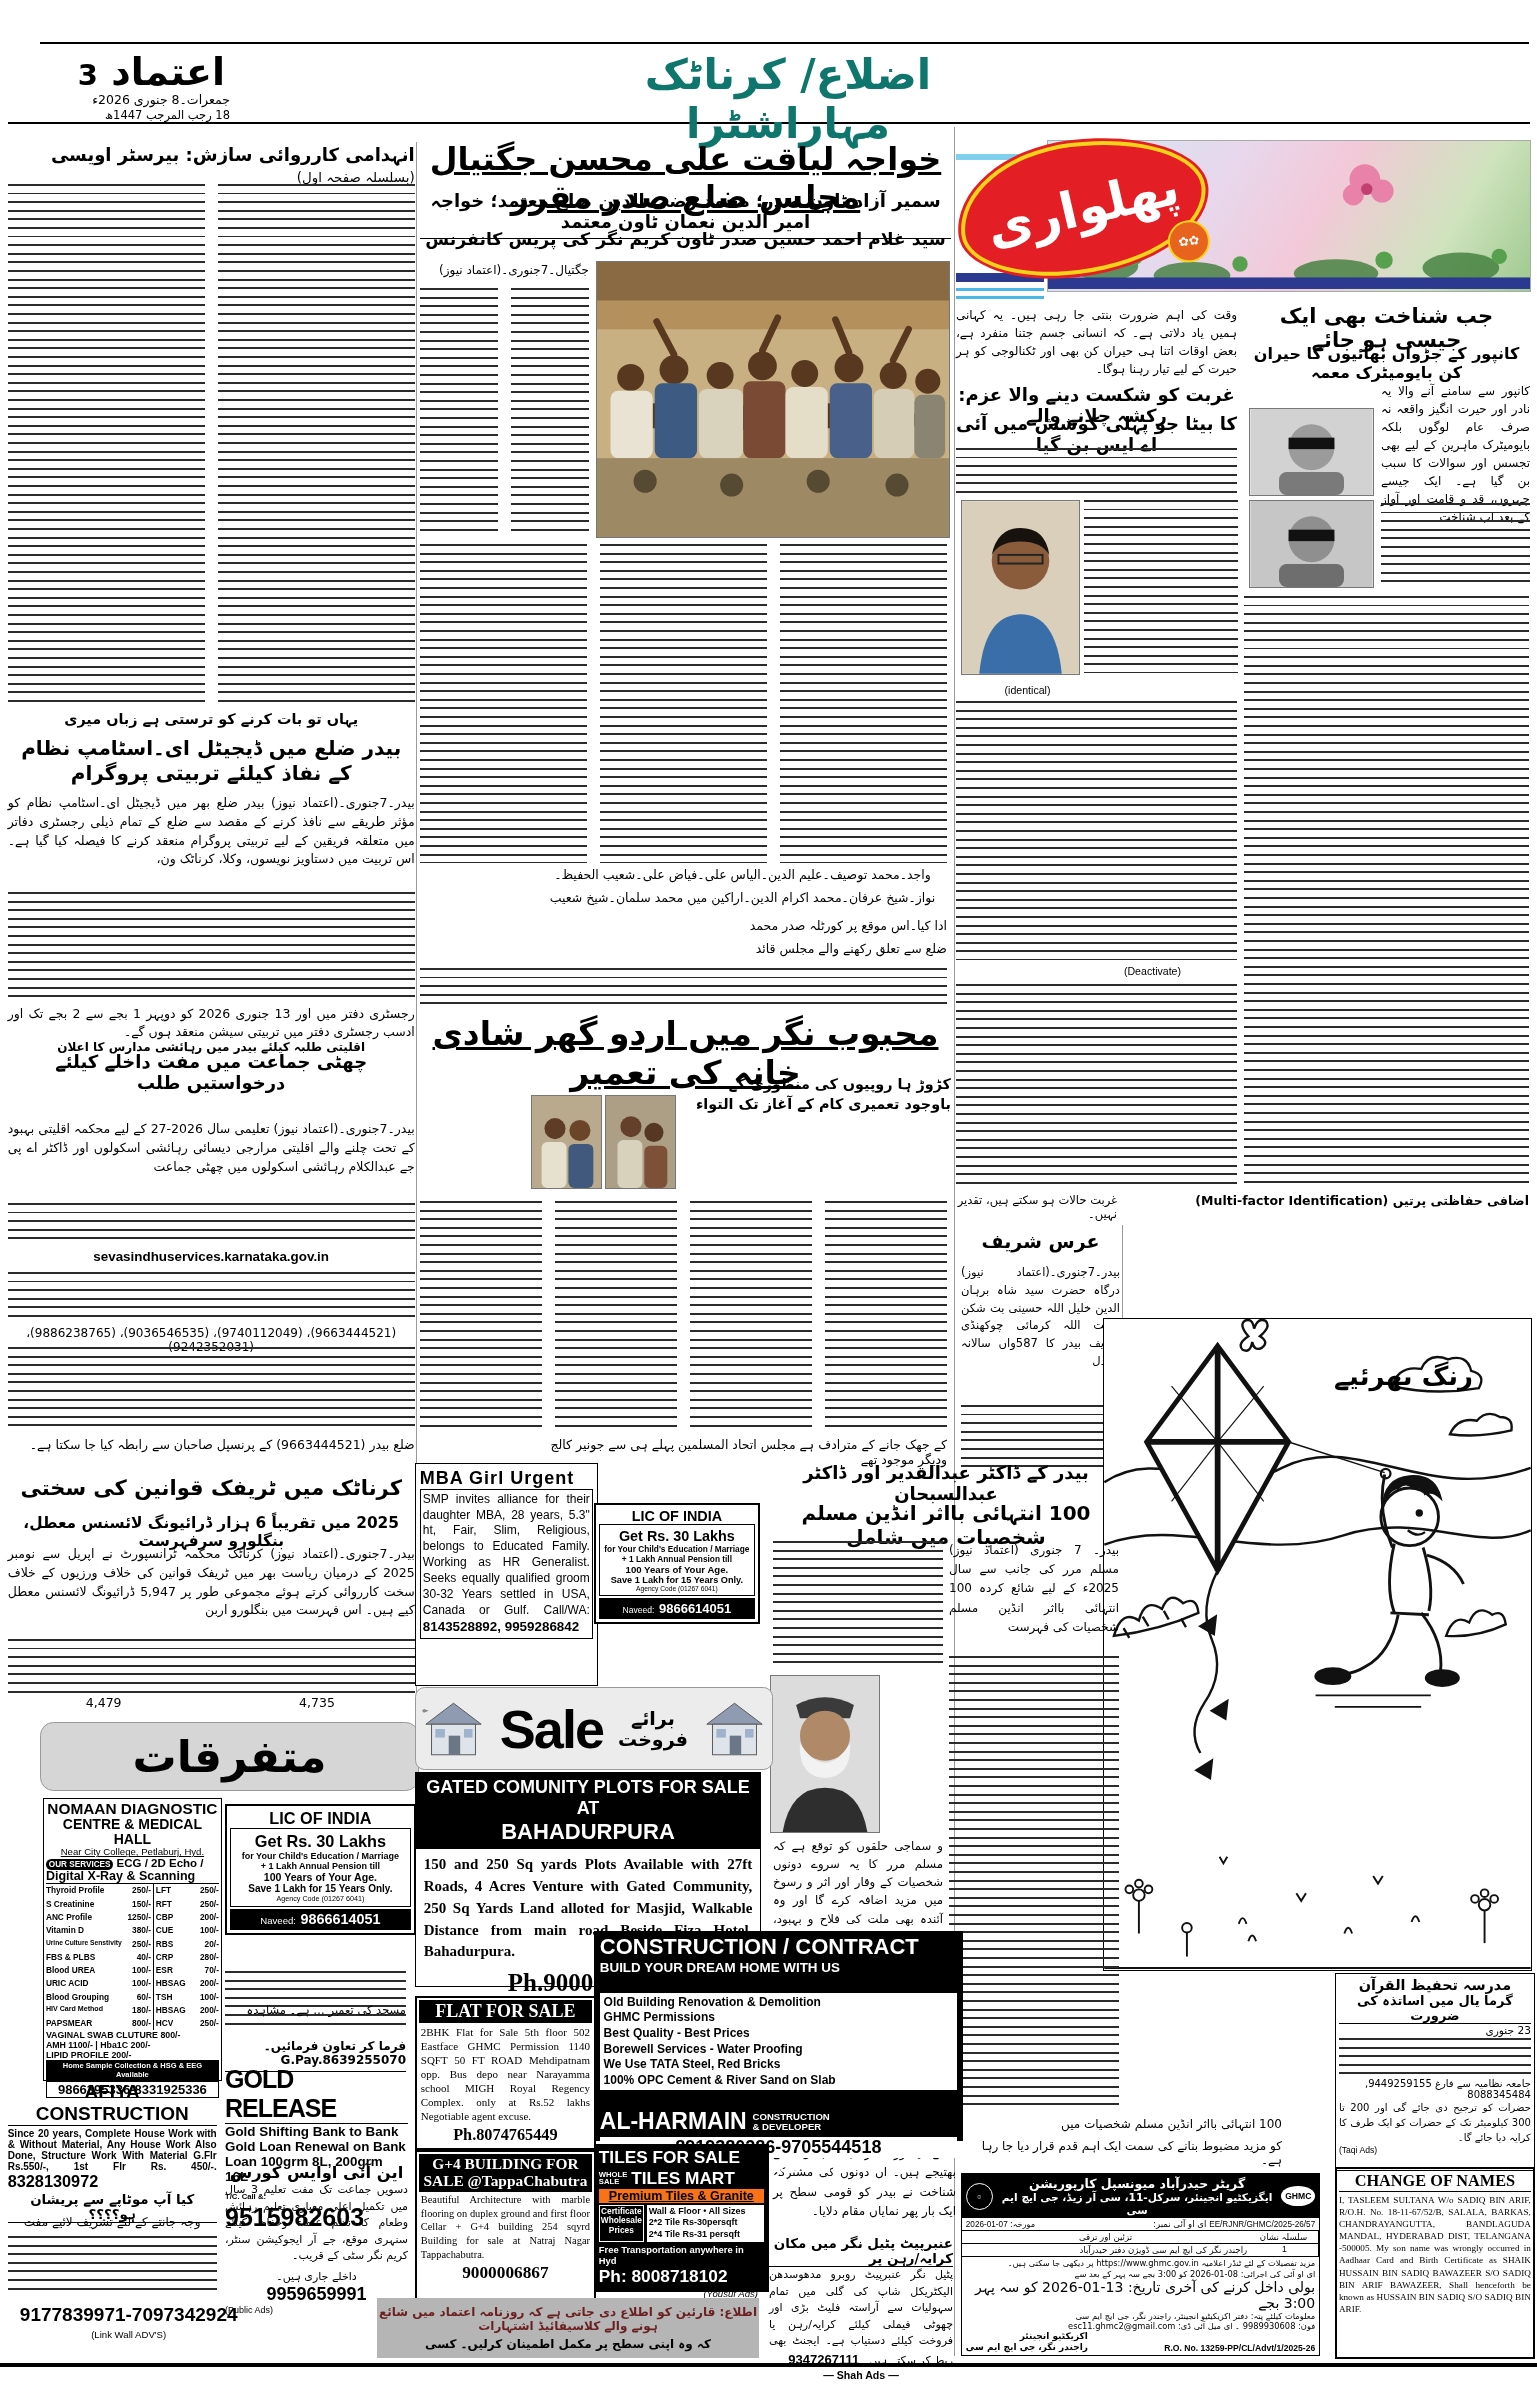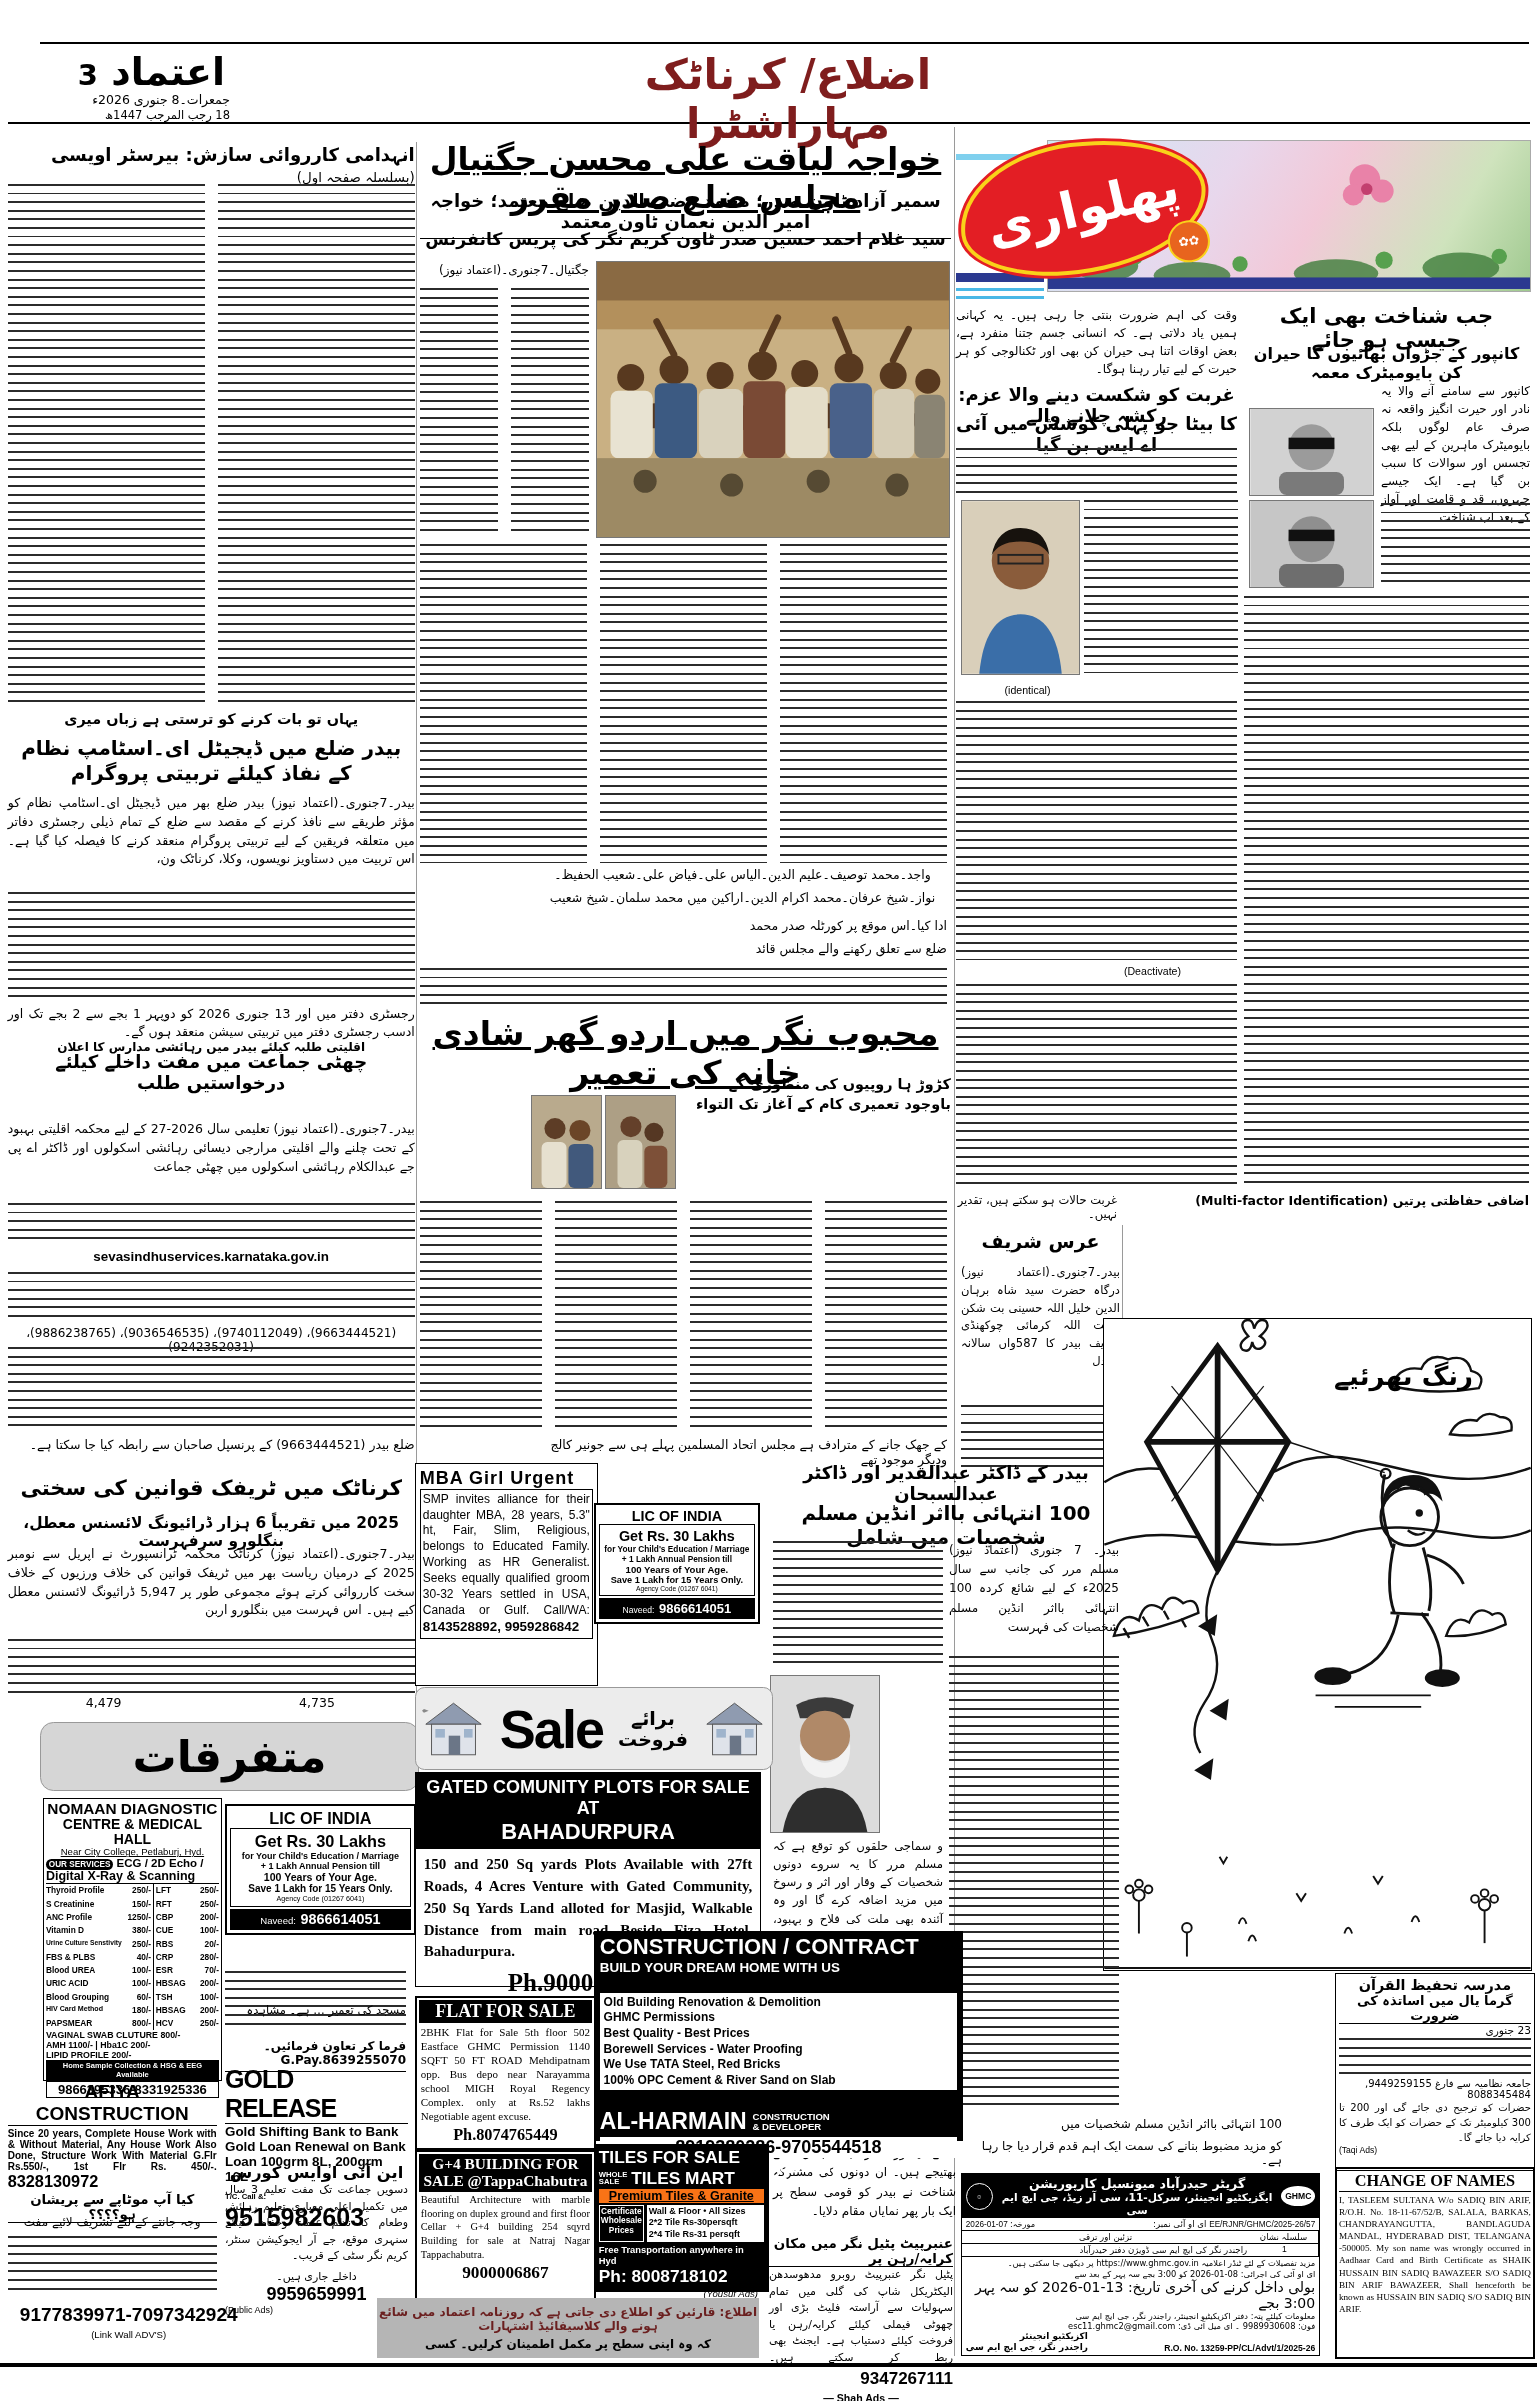--- a/index.html
+++ b/index.html
@@ -32,21 +32,21 @@
 <div class="page">
 
   <div class="hrule" style="left:40px;top:42px;width:1489px;height:1.9px"></div>
   <div class="hrule" style="left:7.7px;top:122px;width:1522px;height:1.9px"></div>
   <div class="abs ur b" style="left:23px;top:50px;width:202px;font-size:38px">
     <span>اعتماد</span>
     <span style="font-size:29px">3</span>
   </div>
   <div class="abs ur" style="left:19px;top:92px;width:211px;font-size:12.5px">جمعرات۔8 جنوری 2026ء</div>
   <div class="abs ur" style="left:19px;top:108px;width:211px;font-size:11.5px">18 رجب المرجب 1447ھ</div>
-  <div class="abs ur b c" style="left:538px;top:50px;width:500px;font-size:42px;color:#7f1d1d;letter-spacing:1px">اضلاع/ کرناٹک مہاراشٹرا</div>
+  <div class="abs ur b c" style="left:538px;top:50px;width:500px;font-size:42px;color:#0f766e;letter-spacing:1px">اضلاع/ کرناٹک مہاراشٹرا</div>
 
   <div class="vr" style="left:416px;top:142px;height:1576px"></div>
   <div class="vr" style="left:954px;top:127px;height:2229px"></div>
   <div class="vr" style="left:1122px;top:1225px;height:245px"></div>
 
   <div class="abs ur b rt" style="left:7.7px;top:144px;width:407px;font-size:18px">
     <span>انہدامی کارروائی سازش: بیرسٹر اویسی</span>
     <span style="font-size:13.4px;font-weight:normal">(بسلسلہ صفحہ اول)</span>
   </div>
   <div class="abs gcols" style="left:7.7px;top:184px;width:407px;height:519px">
@@ -646,21 +646,21 @@
     </div>
     <div class="en b" style="font-size:9.4px">Free Transportation anywhere in Hyd</div>
     <div class="en b" style="font-size:17.3px">Ph: 8008718102</div>
   </div>
   <div class="abs en rt" style="left:672px;top:2288px;width:86px;font-size:9.6px;font-style:italic">(Yousuf Ads)</div>
 
   <div class="abs" style="left:769px;top:2236px;width:184px">
     <div class="ur b rt" style="font-size:13.4px;border-bottom:1.9px solid #000">عنبرپیٹ پٹیل نگر میں مکان کرایہ/رہن پر</div>
     <div class="ur j" style="font-size:11px;line-height:1.5">
       <span>پٹیل نگر عنبرپیٹ روبرو مدھوسدھن الیکٹریکل شاپ کی گلی میں تمام سہولیات سے آراستہ فلیٹ بڑی اور چھوٹی فیملی کیلئے کرایہ/رہن یا فروخت کیلئے دستیاب ہے۔ ایجنٹ بھی ربط کر سکتے ہیں۔</span>
-      <span class="en b" style="font-size:17px">9347267111</span>
+      <span class="en b" style="font-size:13px">9347267111</span>
     </div>
     <div class="en b c" style="font-size:10.6px">— Shah Ads —</div>
   </div>
 
   <div class="abs" style="left:961px;top:2173px;width:357px;height:181px;border:1.9px solid #000">
     <div class="blackbar" style="display:flex;align-items:center;padding:1.9px 3.8px;gap:3.8px">
       <div style="width:25px;height:25px;border:1.9px solid #fff;border-radius:50%;flex:0 0 auto;display:flex;align-items:center;justify-content:center;font-size:6.7px" class="en">۞</div>
       <div class="ur c" style="flex:1;line-height:1.2">
         <div class="b" style="font-size:12.5px">گریٹر حیدرآباد میونسپل کارپوریشن</div>
         <div class="b" style="font-size:10.6px">ایگزیکٹیو انجینئر، سرکل-11، سی آر زیڈ، جی ایچ ایم سی</div>

